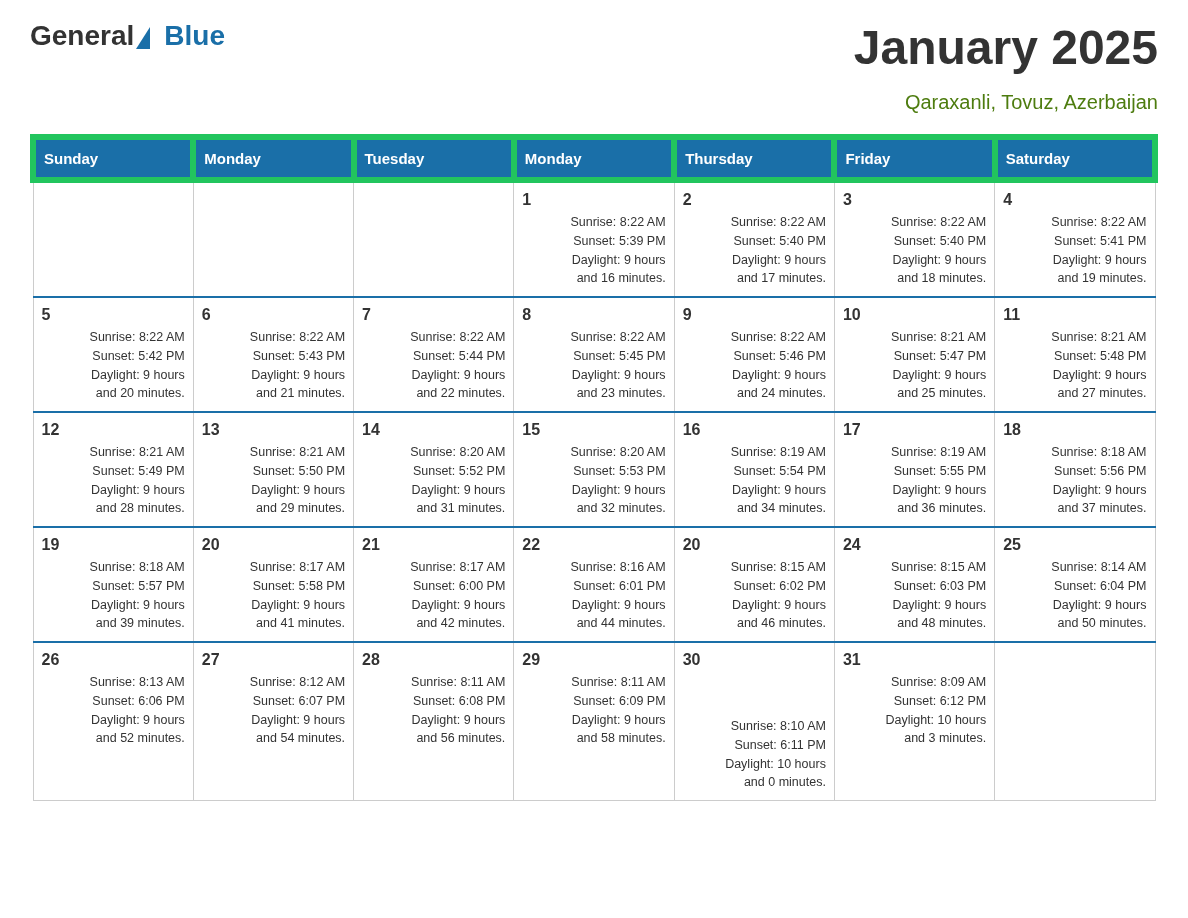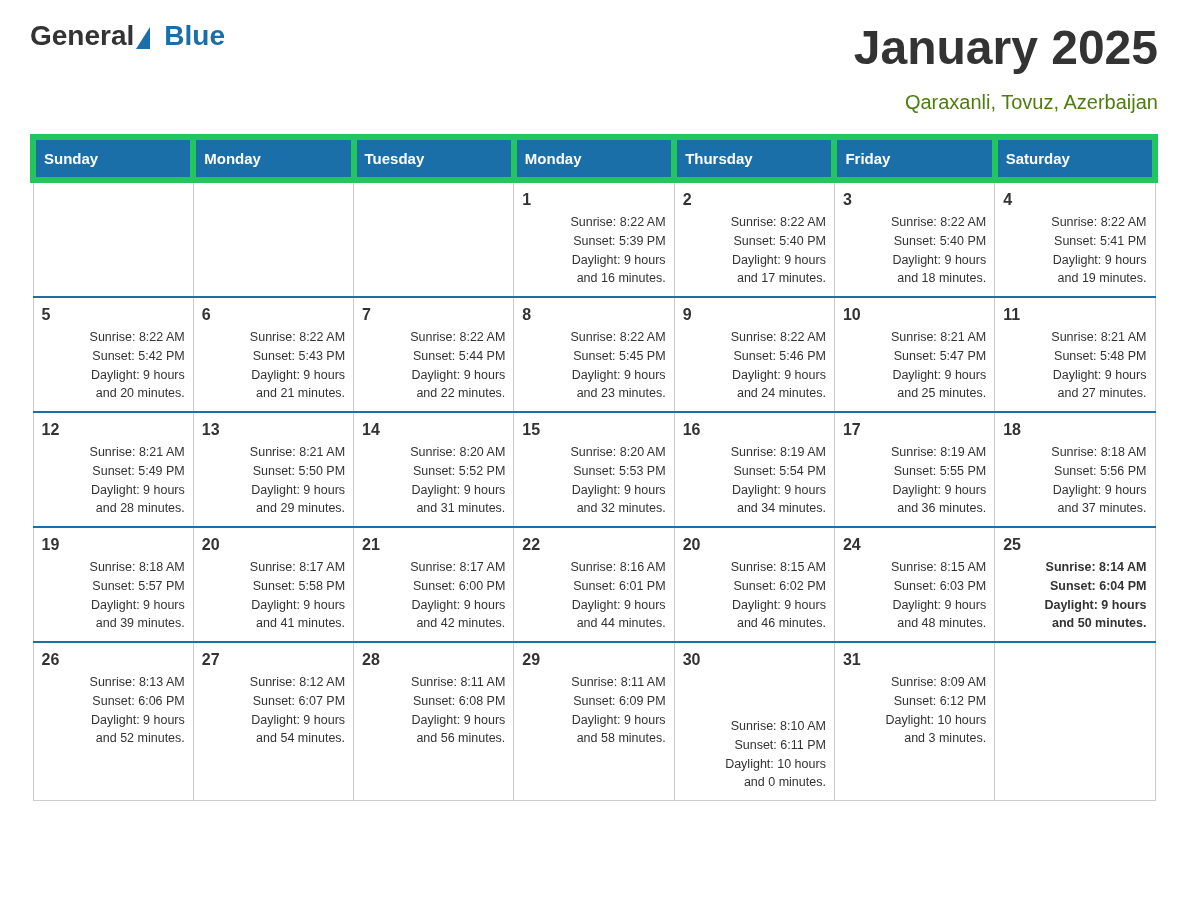--- a/index.html
+++ b/index.html
@@ -302,21 +302,21 @@
         </td>
         <td>
           <span class="day-number">24</span>
           <div class="day-info" style="white-space: pre-line;">Sunrise: 8:15 AM
 Sunset: 6:03 PM
 Daylight: 9 hours
 and 48 minutes.</div>
         </td>
         <td>
           <span class="day-number">25</span>
-          <div class="day-info" style="white-space: pre-line; font-weight: bold;">Sunrise: 8:14 AM
+          <div class="day-info" style="white-space: pre-line;">Sunrise: 8:14 AM
 Sunset: 6:04 PM
 Daylight: 9 hours
 and 50 minutes.</div>
         </td>
       </tr>
       <tr>
         <td>
           <span class="day-number">26</span>
           <div class="day-info" style="white-space: pre-line;">Sunrise: 8:13 AM
 Sunset: 6:06 PM

